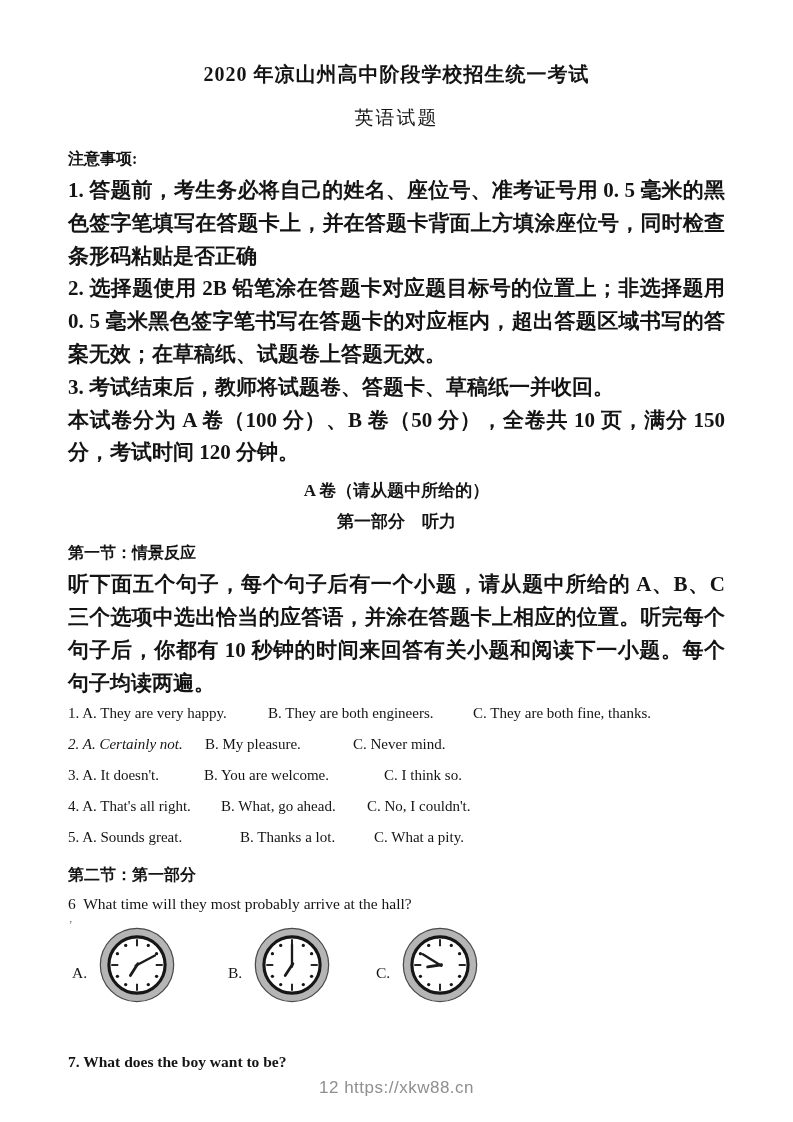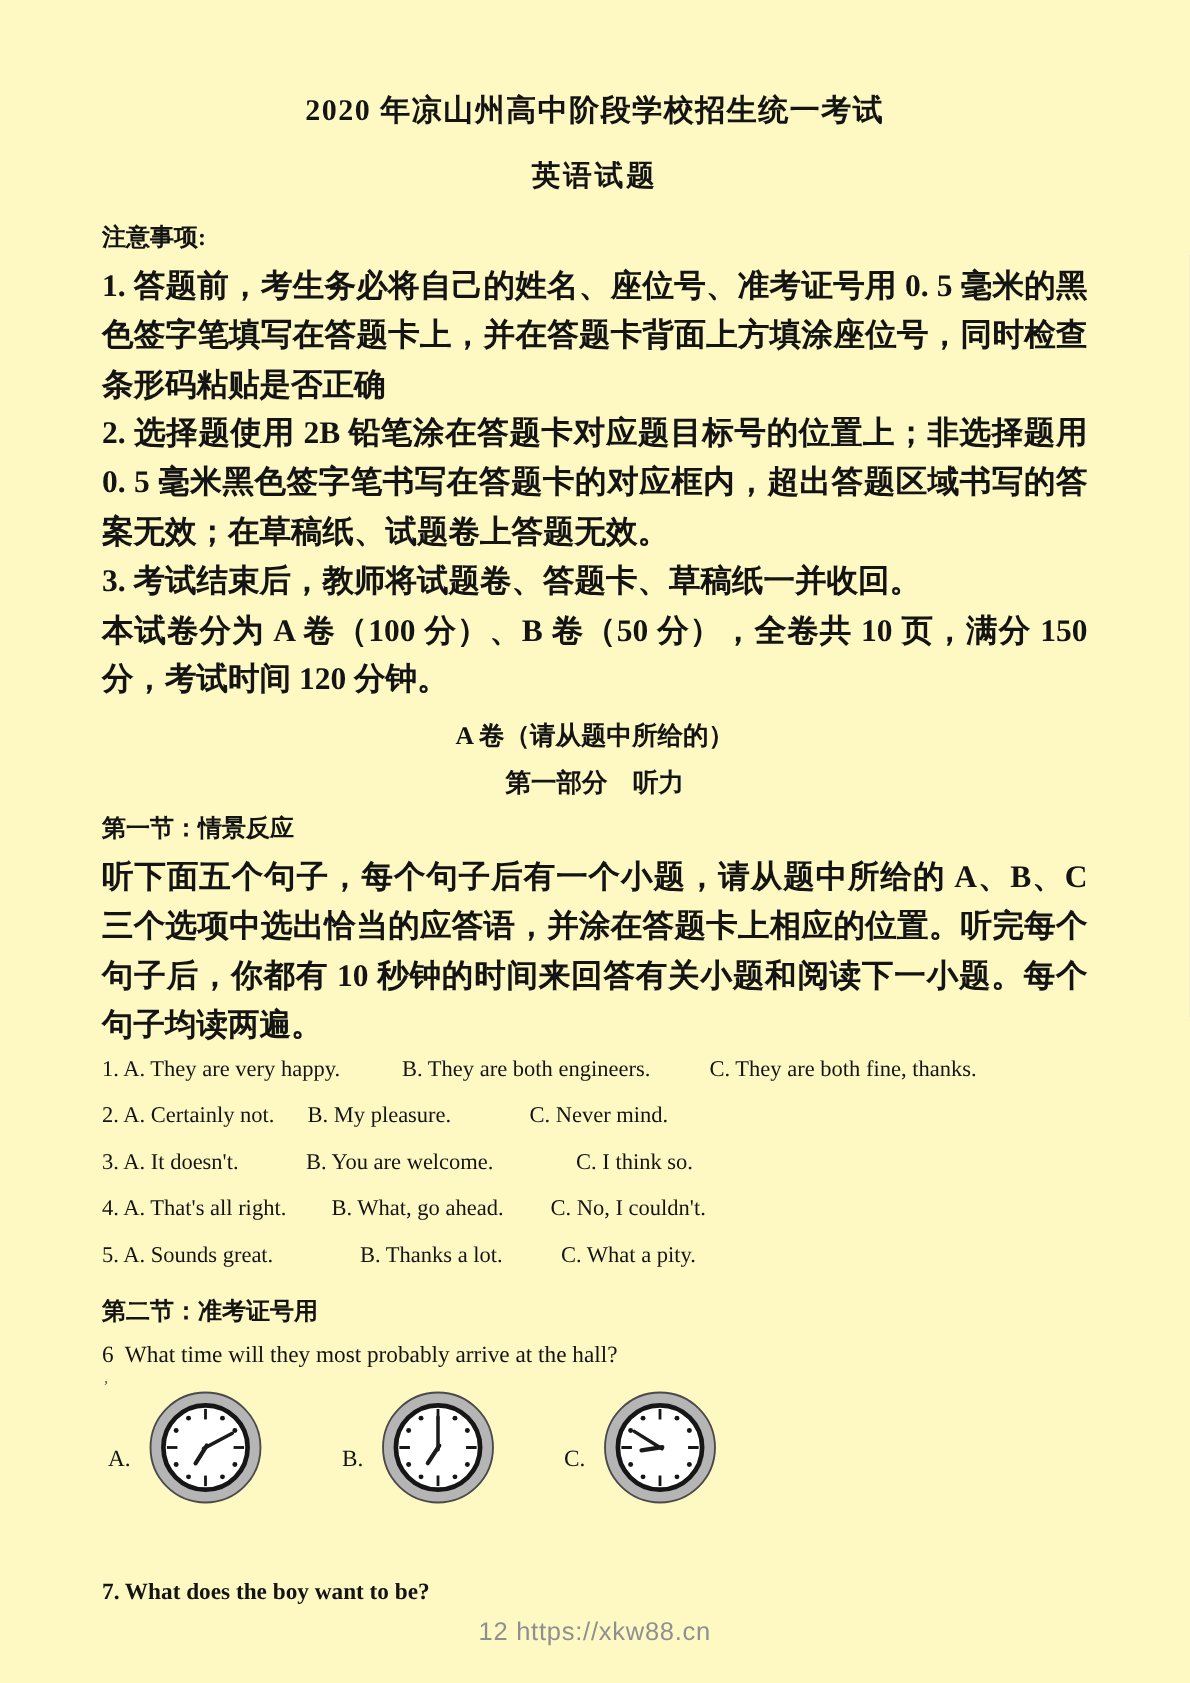--- a/index.html
+++ b/index.html
@@ -2,39 +2,39 @@
 <html><head>
 <meta charset="utf-8">
 <style>
   * { box-sizing: border-box; margin: 0; padding: 0; }
   html, body { background: #e8e8e8; }
   .page {
     position: relative;
     width: 793px;
     height: 1122px;
     margin: 0 auto;
-    background: #fef9c3;
+    background: #ffffff;
     color: #141414;
     font-family: "Liberation Serif", serif;
     overflow: hidden;
   }
   .content { padding: 60px 68px 0 68px; }
 
   .exam-title {
     text-align: center;
     font-size: 20px;
     line-height: 28px;
     font-weight: bold;
     letter-spacing: 1px;
   }
   .exam-subtitle {
     text-align: center;
     font-size: 19px;
     line-height: 26px;
-    font-weight: bold;
+    font-weight: normal;
     margin-top: 17px;
     letter-spacing: 2px;
   }
   .notice-heading {
     margin-top: 13px;
     font-size: 16px;
     line-height: 30px;
     font-weight: bold;
   }
   .bold-para {
@@ -61,21 +61,21 @@
   .q-row {
     display: flex;
     font-size: 15px;
     line-height: 18px;
     margin-bottom: 13px;
     white-space: pre-wrap;
     align-items: flex-end;
   }
   .q-row span { flex: 0 0 auto; }
   .q-row:nth-child(1) .c1 { width: 200px; } .q-row:nth-child(1) .c2 { width: 205px; }
-  .q-row:nth-child(2) .c1 { width: 137px; } .q-row:nth-child(2) .c2 { width: 148px; }
+  .q-row:nth-child(2) .c1 { width: 137px; font-style: italic; } .q-row:nth-child(2) .c2 { width: 148px; }
   .q-row:nth-child(3) .c1 { width: 136px; font-family: Liberation Serif, serif; } .q-row:nth-child(3) .c2 { width: 180px; }
   .q-row:nth-child(4) .c1 { width: 153px; } .q-row:nth-child(4) .c2 { width: 146px; }
   .q-row:nth-child(5) .c1 { width: 172px; } .q-row:nth-child(5) .c2 { width: 134px; }
 
   .en-line {
     font-size: 15.5px;
     line-height: 20px;
     white-space: pre-wrap;
   }
   .q6 { margin-top: 4px; }
@@ -166,21 +166,21 @@
         <span class="c2">B. What, go ahead.</span>
         <span class="c3">C. No, I couldn't.</span>
       </div>
       <div class="q-row">
         <span class="c1">5. A. Sounds great.</span>
         <span class="c2">B. Thanks a lot.</span>
         <span class="c3">C. What a pity.</span>
       </div>
     </div>
 
-    <div class="sub-heading">第二节：准考证号用</div>
+    <div class="sub-heading">第二节：第一部分</div>
 
     <div class="en-line q6">6  What time will they most probably arrive at the hall?</div>
 
     <div class="clock-row">
       <span class="stray-mark">’</span>
 
       <span class="clock-label la">A.</span>
       <svg class="clock ca" width="78" height="78" viewBox="0 0 100 100">
         <circle cx="50" cy="50" r="47" fill="#b5b5b5" stroke="#4a4a4a" stroke-width="1.6"></circle>
         <circle cx="50" cy="50" r="36" fill="#ffffff" stroke="#161616" stroke-width="4"></circle>

